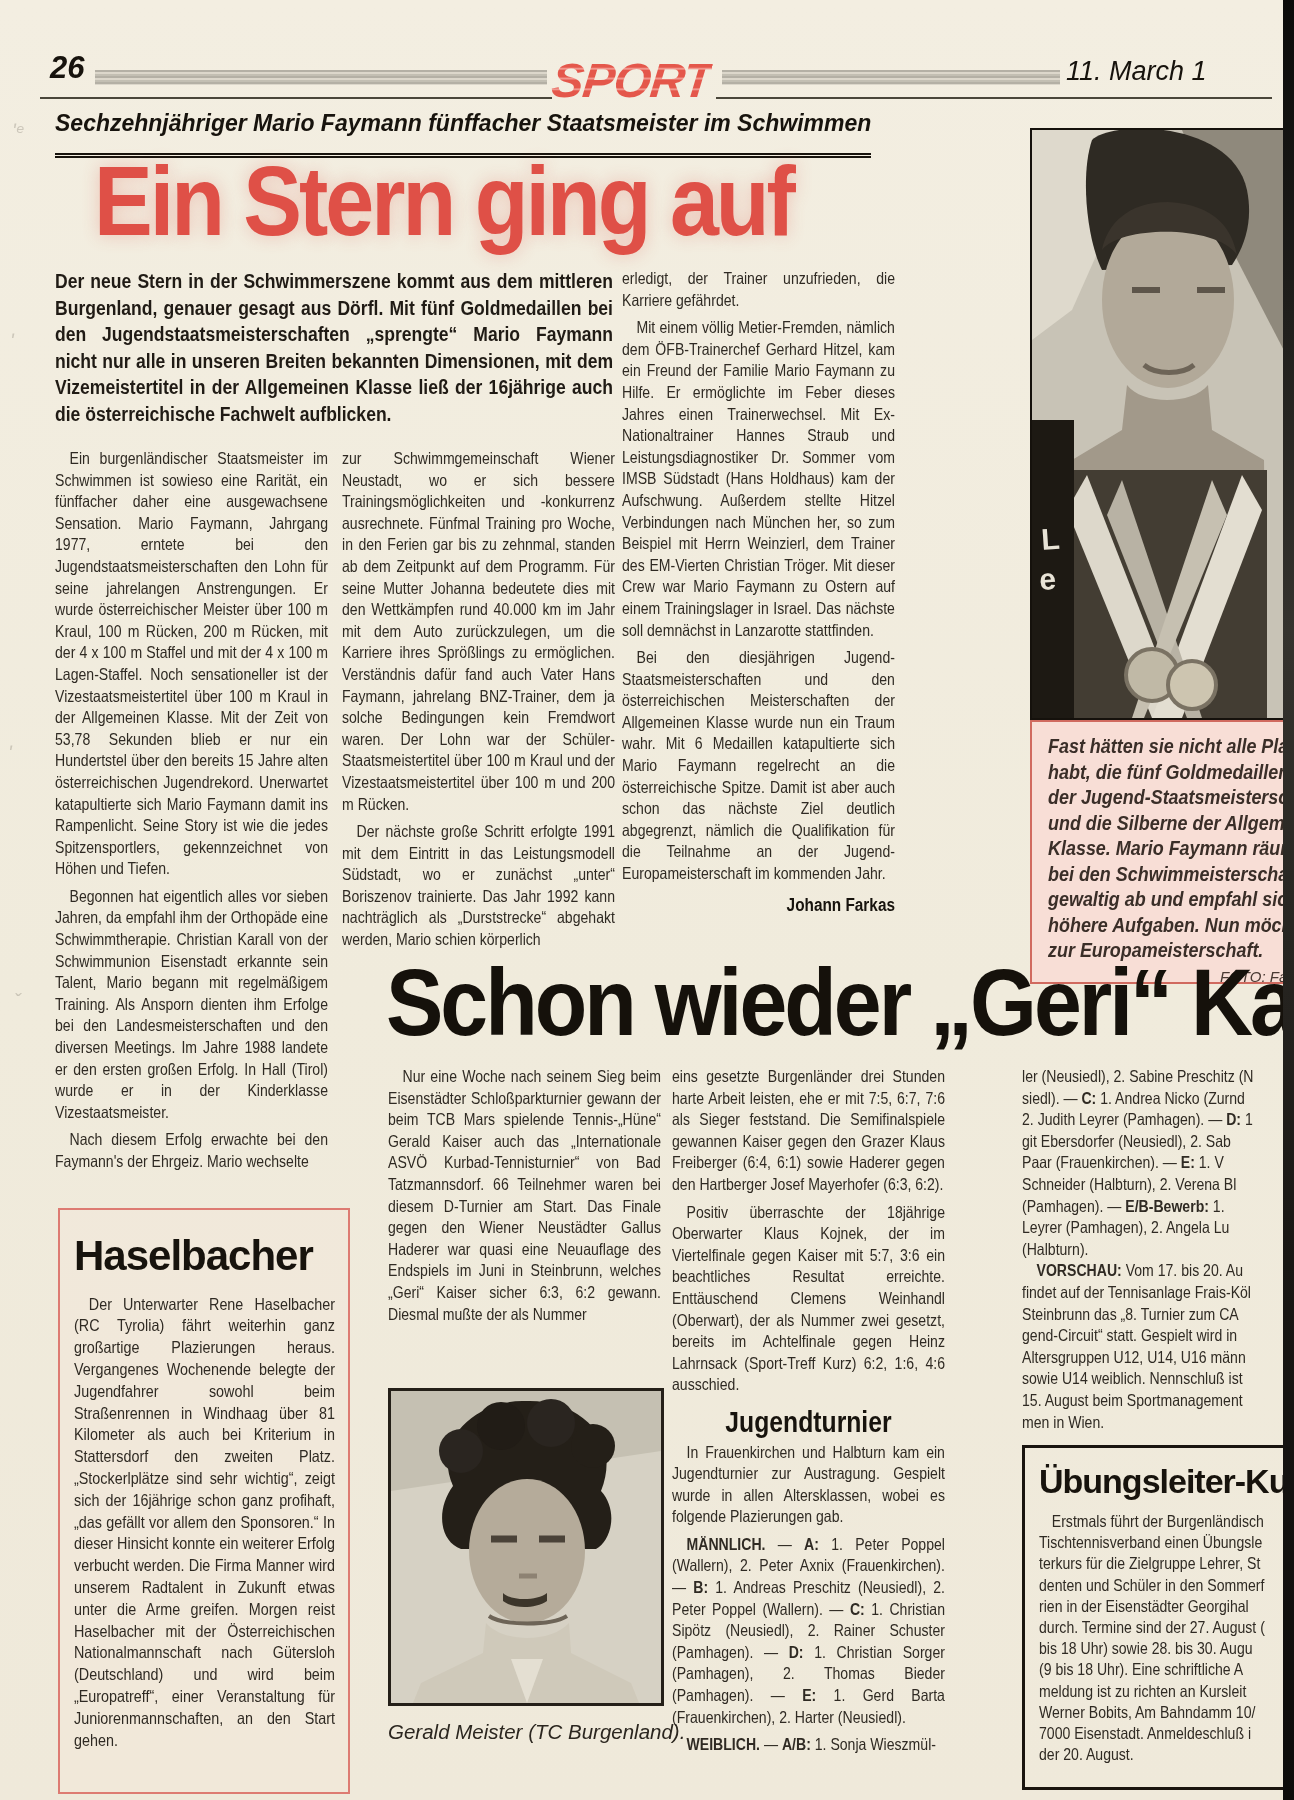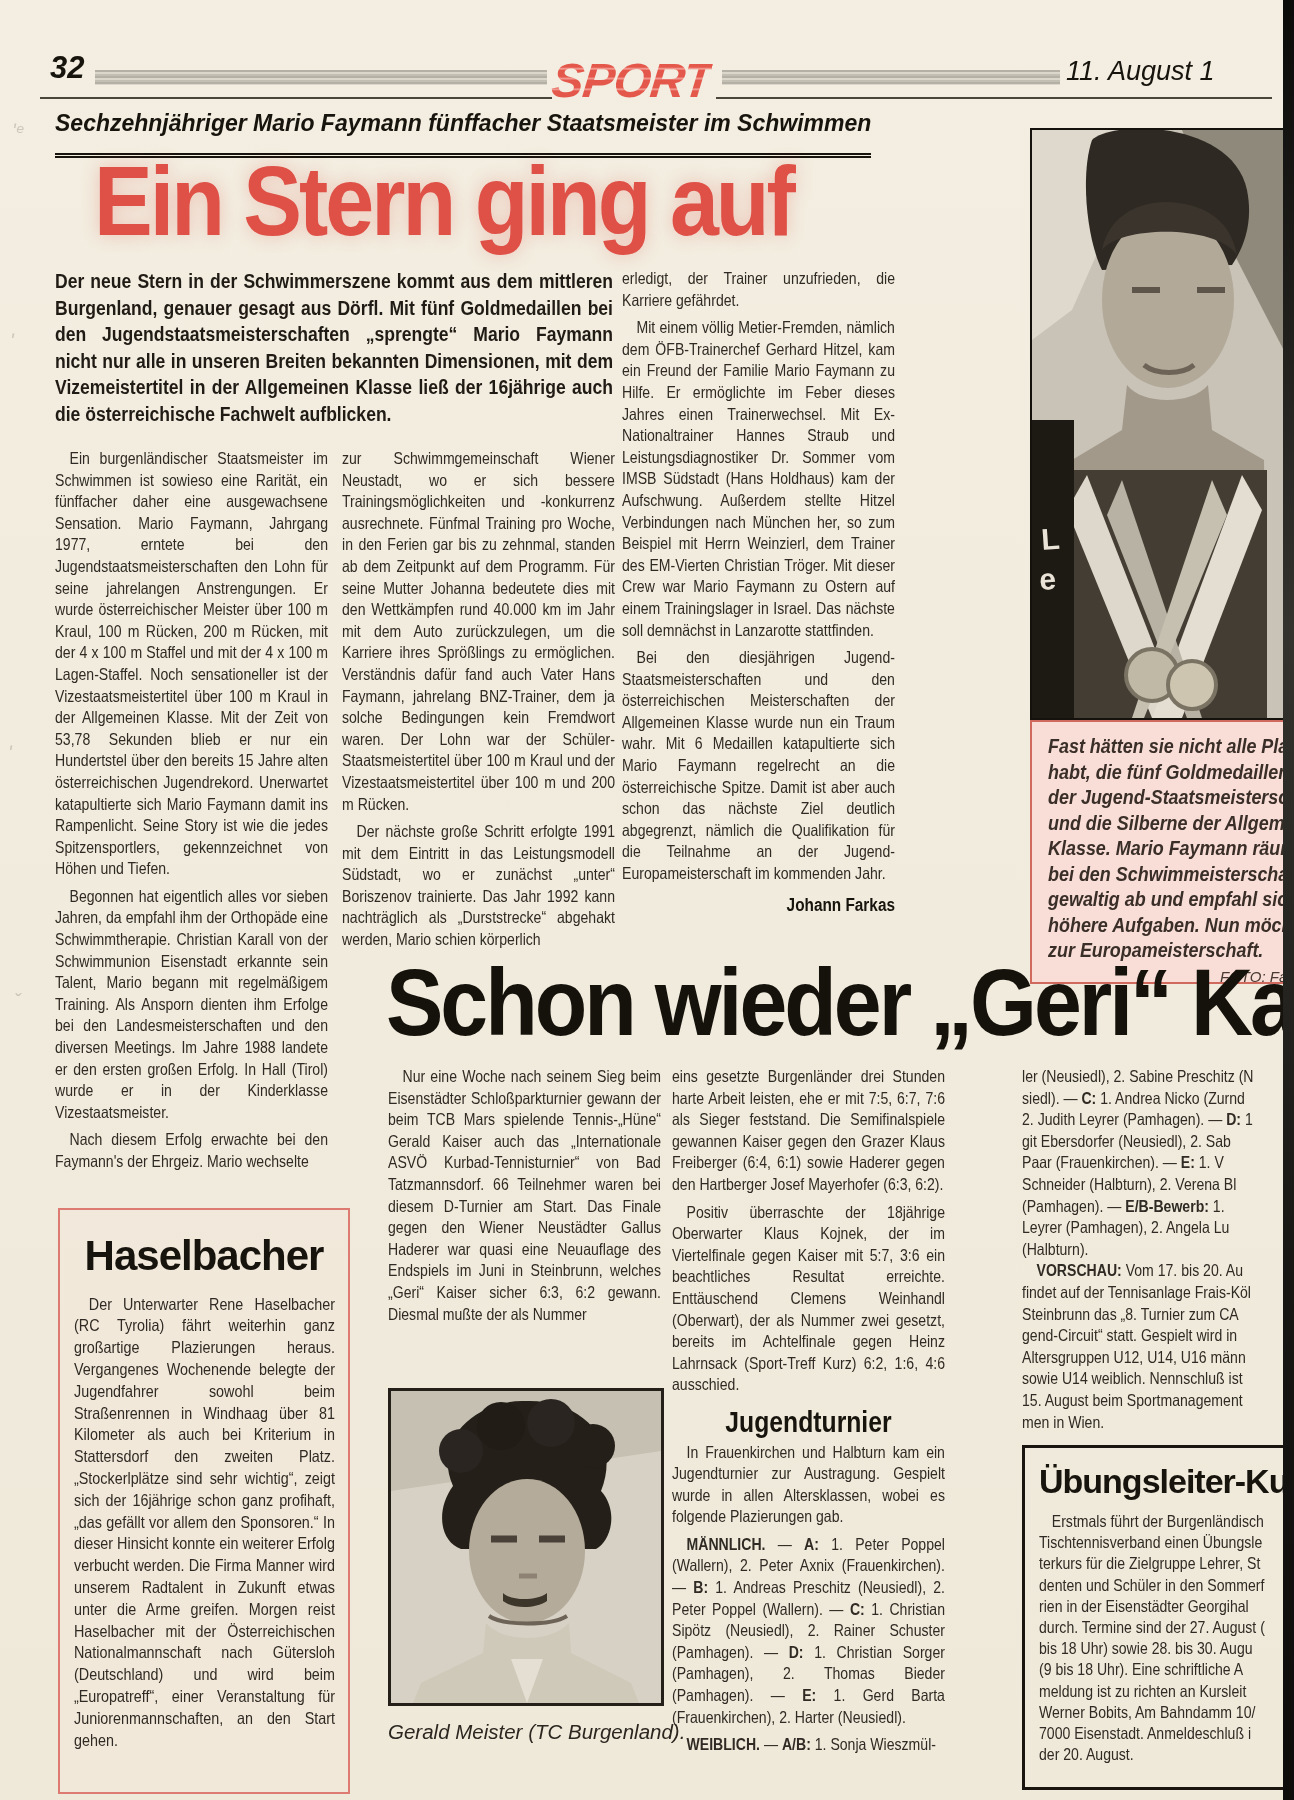--- a/index.html
+++ b/index.html
@@ -43,21 +43,21 @@
           background:#c9c4b8;overflow:hidden;}
   .caption1{position:absolute;left:1030px;top:720px;width:300px;height:264px;background:#f8ded6;
             border:2px solid #d06a5f;padding:12px 0 0 16px;box-sizing:border-box;}
   .caption1 .cap-lines{transform:scaleX(.92);transform-origin:0 0;font-style:italic;font-weight:bold;
             font-size:19.5px;line-height:25.5px;color:#3a2e28;}
   .caption1 .ln{white-space:nowrap;}
   .credit{margin-left:172px;margin-top:4px;font-style:italic;font-size:15px;color:#4a3a33;white-space:nowrap;}
   
   .box-hasel{position:absolute;left:58px;top:1208px;width:292px;height:586px;border:2px solid #dd7b72;
              box-sizing:border-box;padding:14px 14px;background:rgba(248,226,218,.18);}
-  .box-hasel h2{margin:10px 0 16px;text-align:center;font-size:42px;line-height:1.04;letter-spacing:-1px;
+  .box-hasel h2{margin:10px 0 16px;font-size:42px;line-height:1.04;letter-spacing:-1px;
                 color:#17130d;font-weight:800;}
   .box-hasel .scaled{width:300px;transform:scaleX(.87);transform-origin:0 0;font-size:16.5px;
                 line-height:21.8px;text-align:justify;}
   .box-hasel .scaled p{margin:0;text-indent:17px;}
   
   .headline2{position:absolute;left:386px;top:948px;font-size:86px;font-weight:800;letter-spacing:-3px;
              color:#15110b;transform:scaleY(1.1);transform-origin:0 0;white-space:nowrap;}
   .colB1{left:388px;top:1066px;}
   .colB2{left:672px;top:1066px;}
   .colB3{left:1022px;top:1066px;}
@@ -77,27 +77,27 @@
   .edge-strip{position:absolute;left:1283px;top:0;width:11px;height:1800px;
               background:linear-gradient(180deg,#0b0b0a,#35332e 35%,#191714 70%,#0d0c0b);}
   .mark{position:absolute;opacity:.28;color:#6b655a;font-style:italic;font-size:20px;}
   b{font-weight:bold;}
 </style>
 </head>
 <body>
 
 <div class="page">
 
-  <div class="hdr-num">32</div>
+  <div class="hdr-num">26</div>
   <div class="bar bar-left"></div>
   <div class="bar bar-right"></div>
   <div class="rule rule-left"></div>
   <div class="rule rule-right"></div>
   <div class="sport">SPORT</div>
-  <div class="hdr-date">11. August 1</div>
+  <div class="hdr-date">11. March 1</div>
 
   <div class="mark" style="left:12px;top:120px;">ʹᵉ</div>
   <div class="mark" style="left:10px;top:330px;">ʹ</div>
   <div class="mark" style="left:8px;top:742px;">ʹ</div>
   <div class="mark" style="left:14px;top:990px;">ˇ</div>
 
   <div class="kicker">Sechzehnjähriger Mario Faymann fünffacher Staatsmeister im Schwimmen</div>
   <div class="headline1">Ein Stern ging auf</div>
   <div class="lead">Der neue Stern in der Schwimmerszene kommt aus dem mittleren Burgenland, genauer gesagt aus Dörfl. Mit fünf Goldmedaillen bei den Jugendstaatsmeisterschaften „sprengte“ Mario Faymann nicht nur alle in unseren Breiten bekannten Dimensionen, mit dem Vizemeistertitel in der Allgemeinen Klasse ließ der 16jährige auch die österreichische Fachwelt aufblicken.</div>
 

